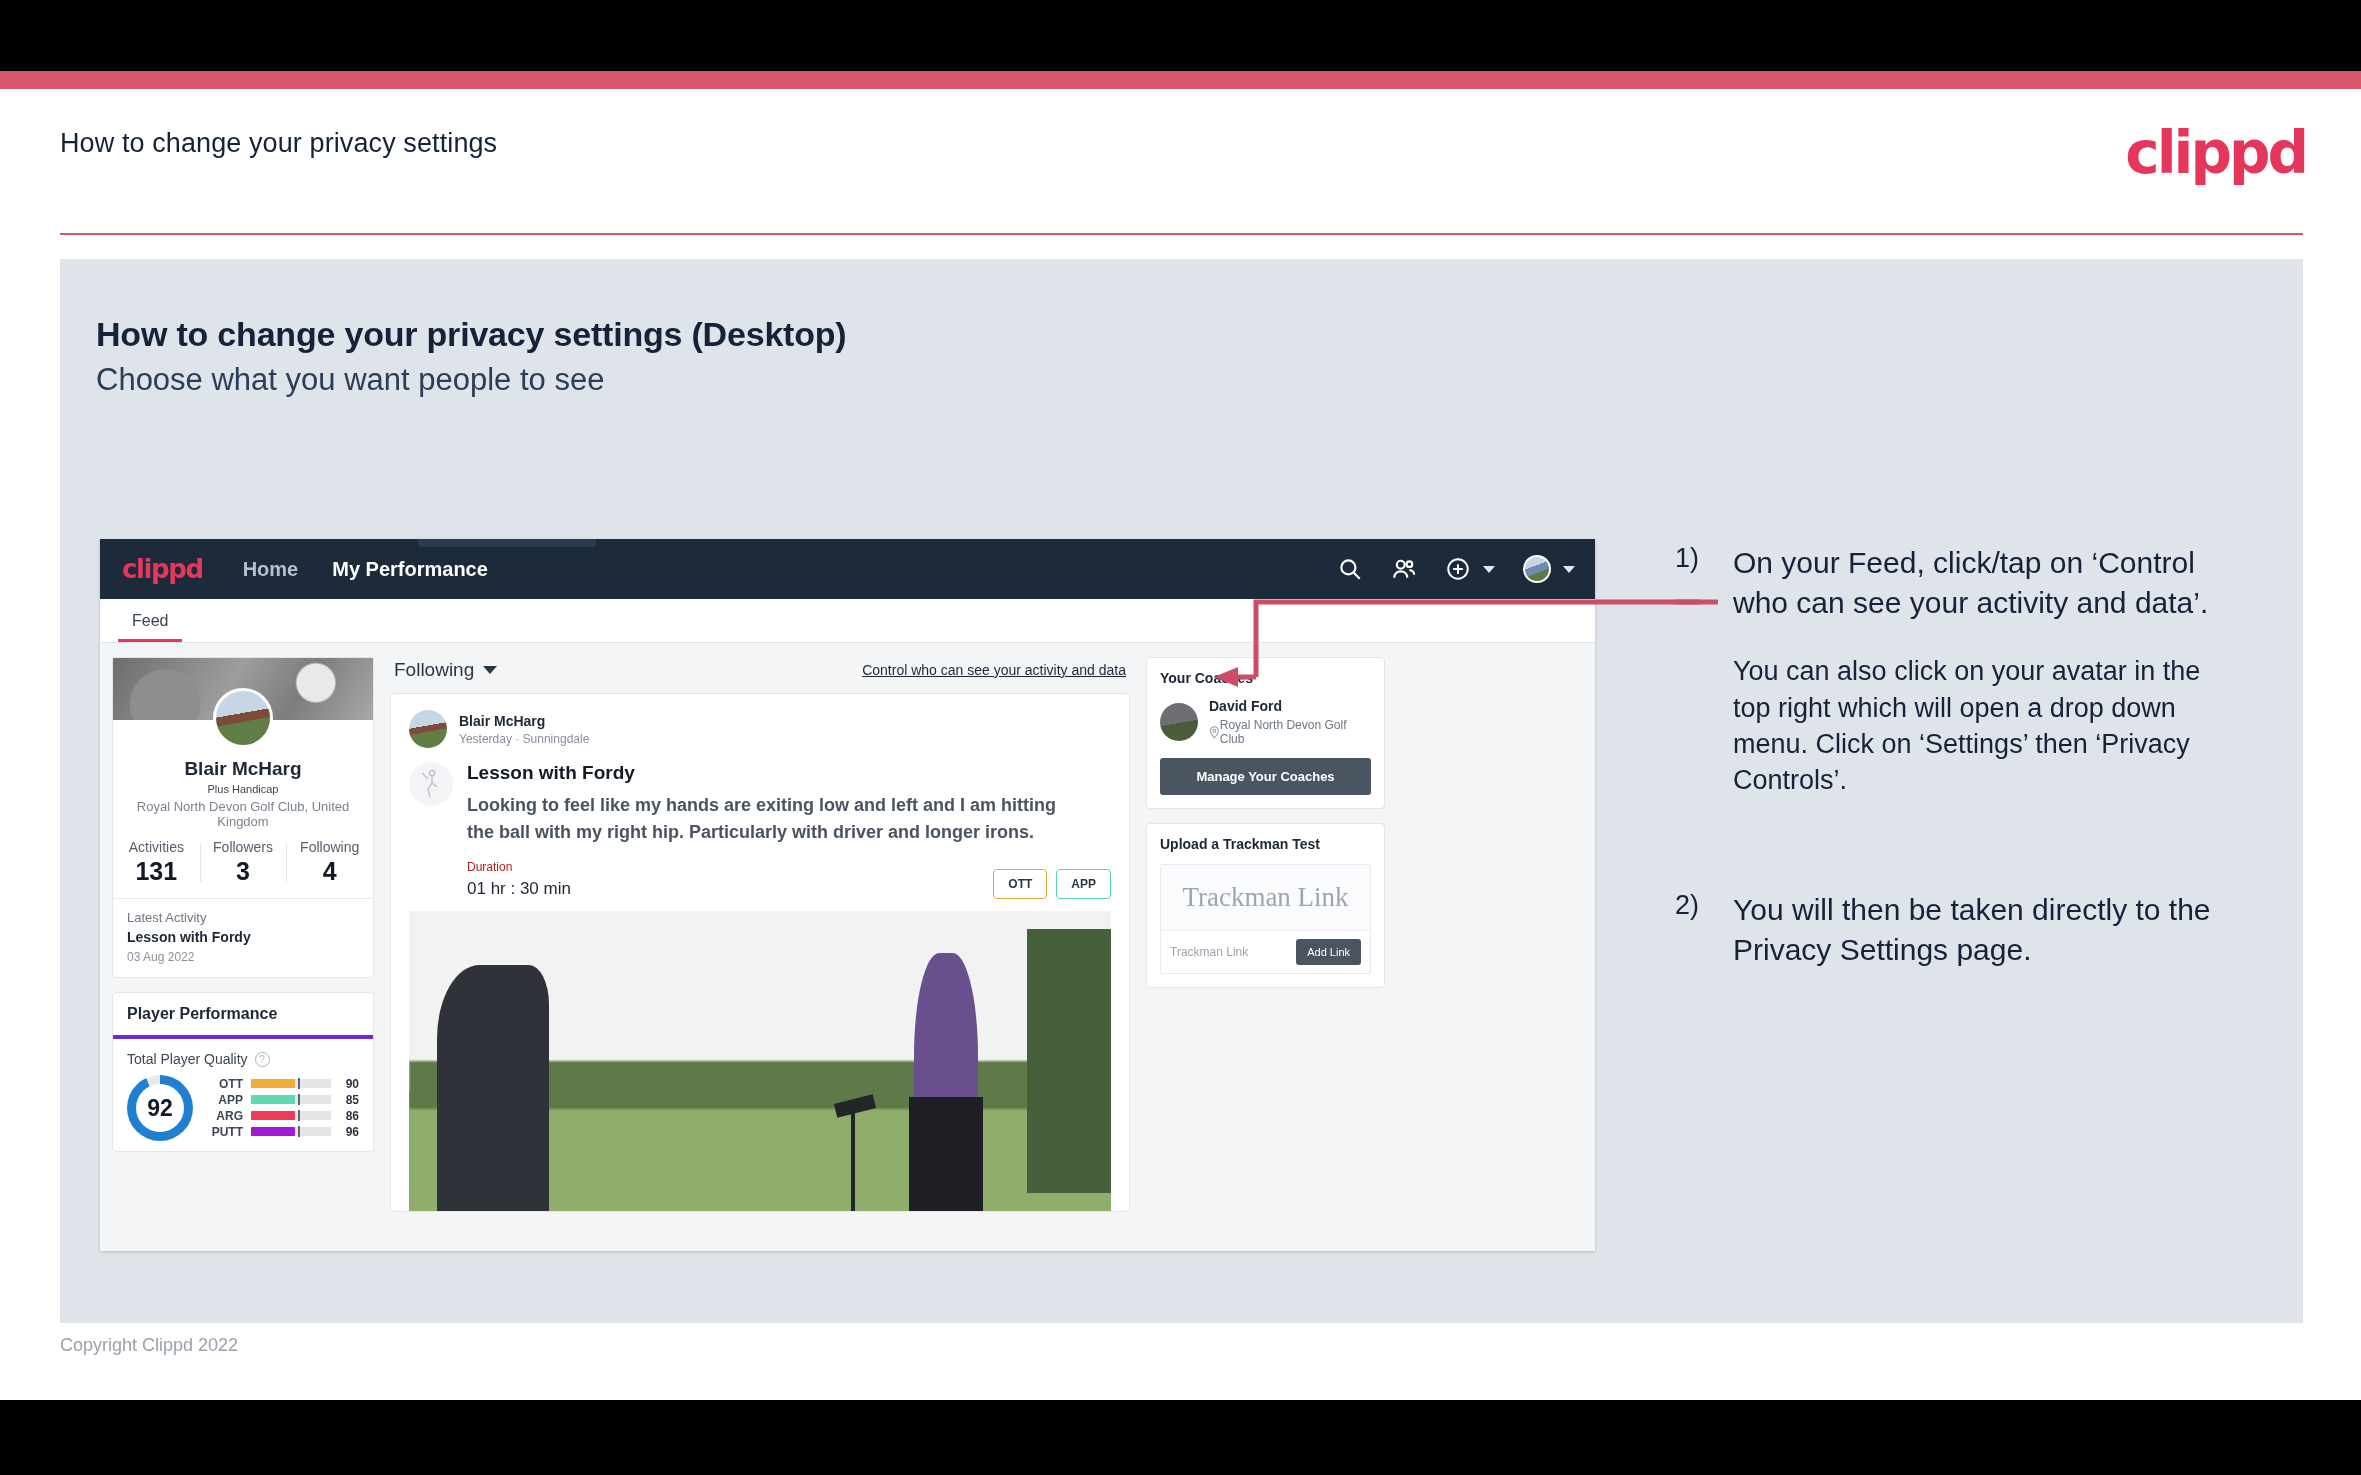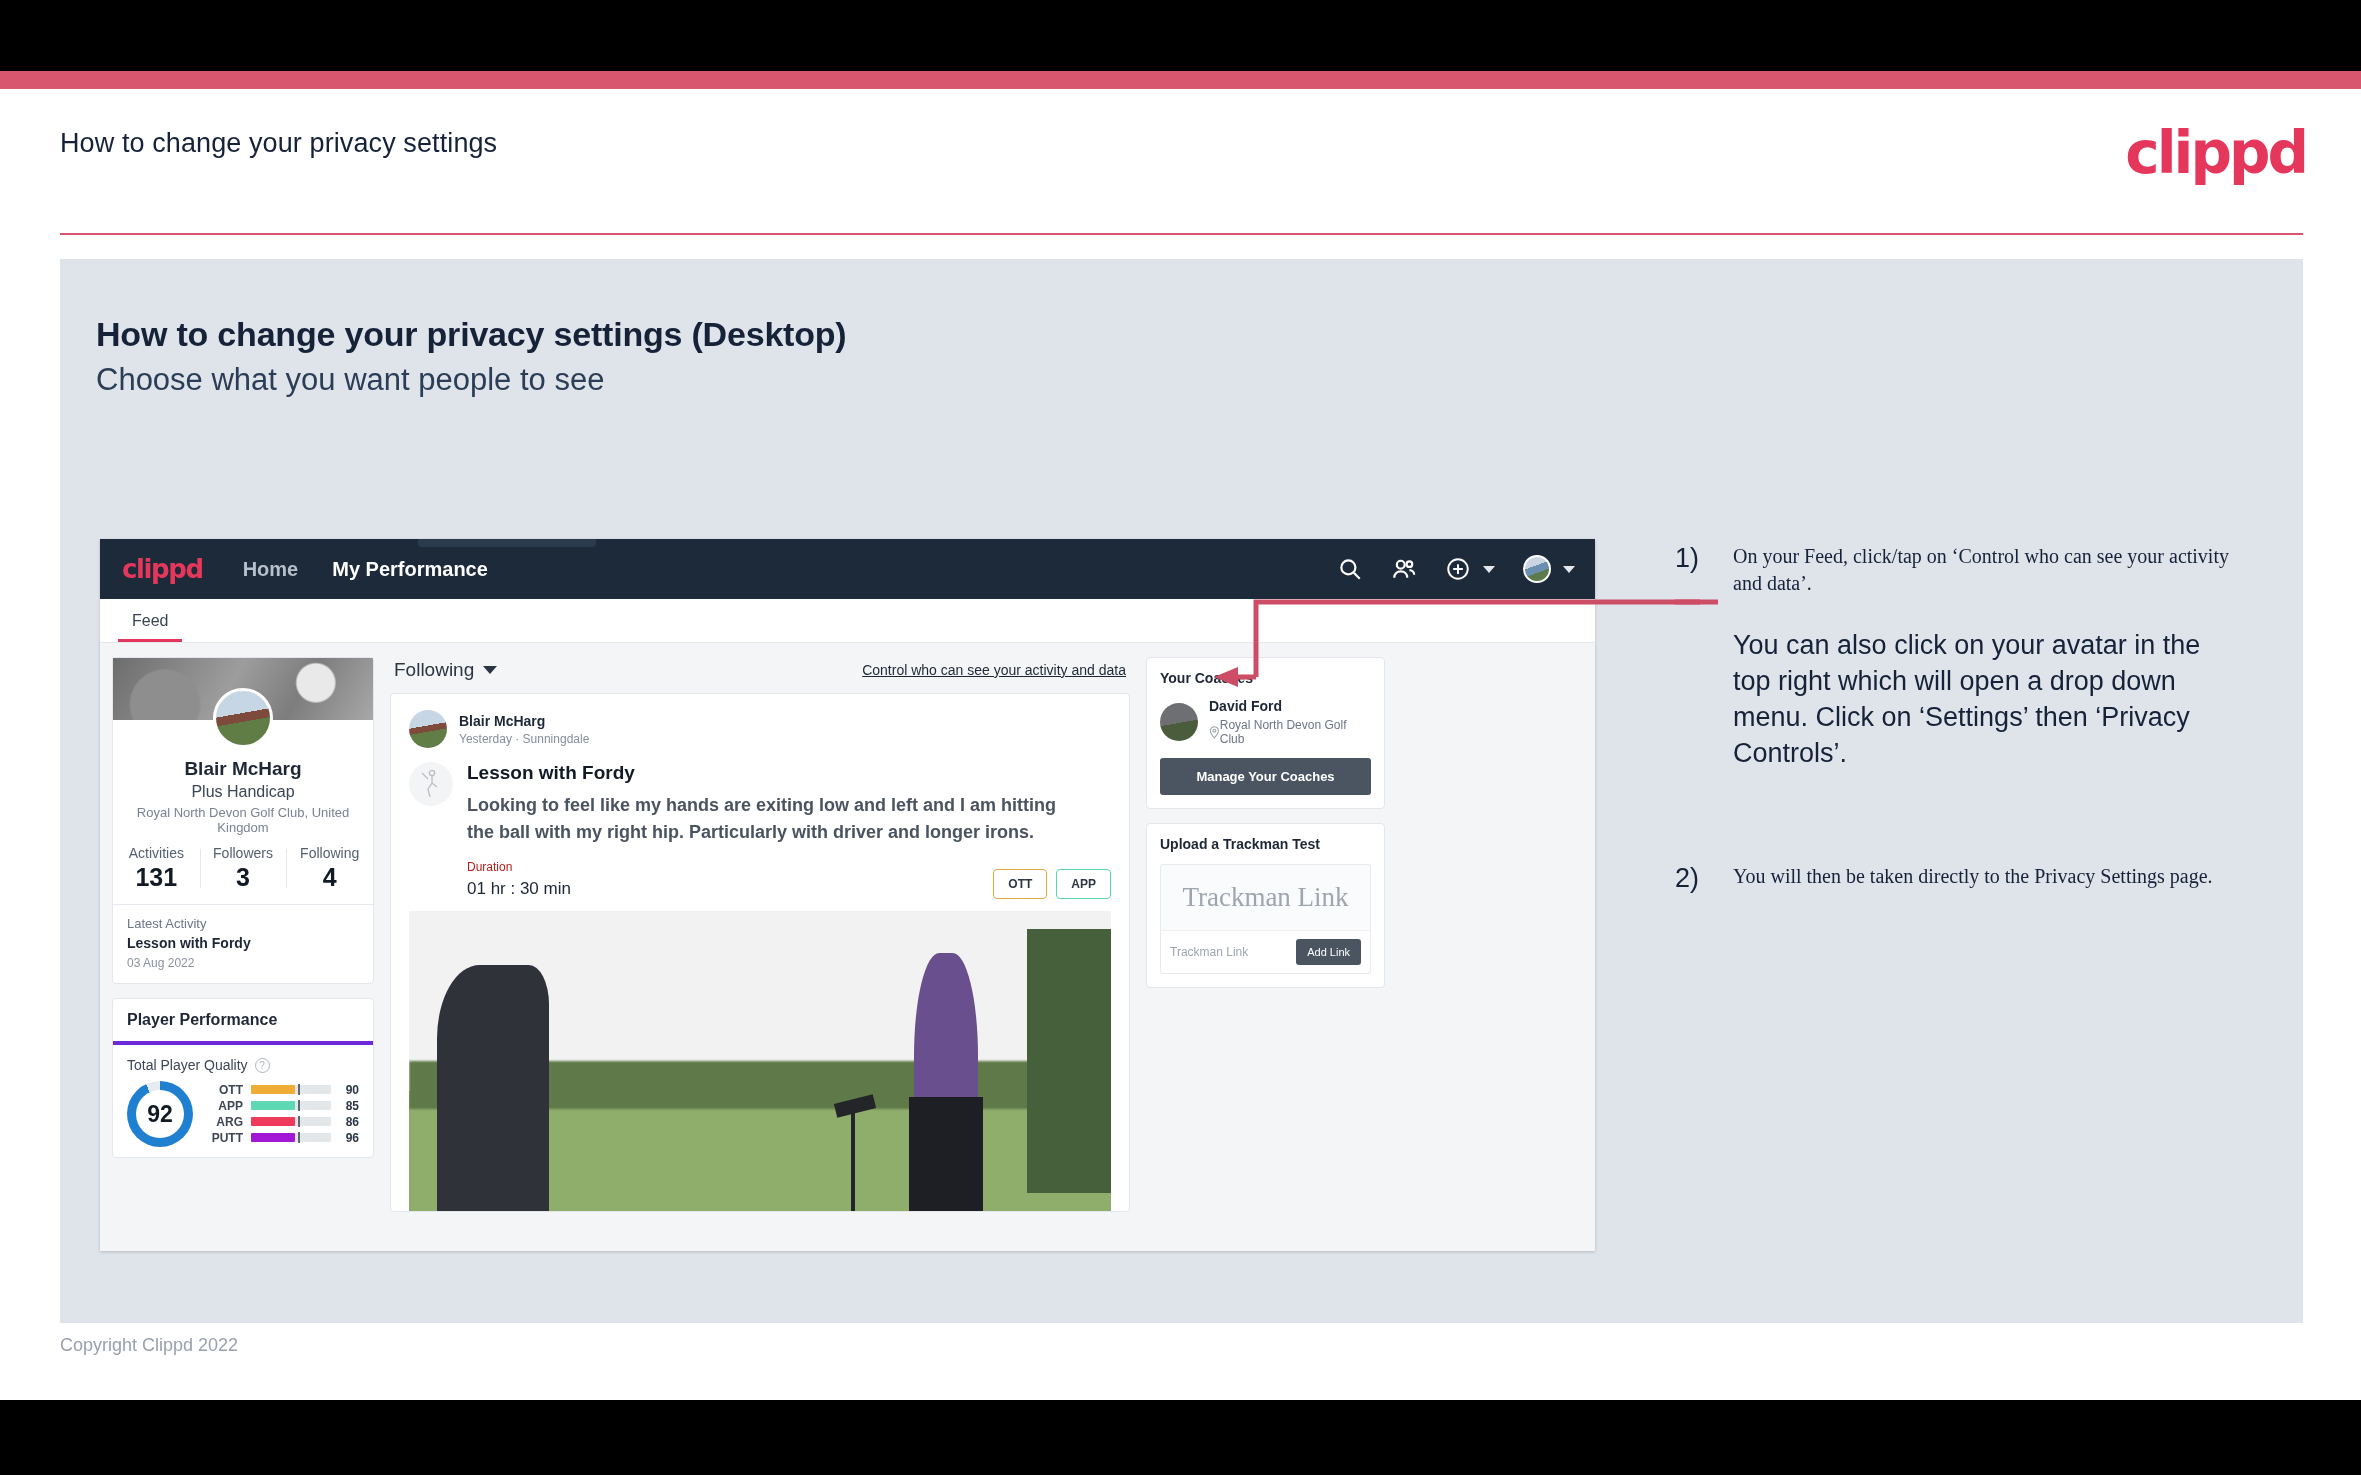--- a/index.html
+++ b/index.html
@@ -105,21 +105,21 @@
       radial-gradient(circle at 20% 75%, #8e8e8e 0 16%, rgba(0,0,0,0) 17%),
       linear-gradient(120deg,#6d6d6d,#9d9d9d 45%,#7d7d7d 70%,#a8a8a8);
     position: relative;
   }
   .profile-avatar {
     position: absolute; left: 50%; bottom: -28px; transform: translateX(-50%);
     width: 60px; height: 60px; border-radius: 50%; border: 3px solid #fff;
     background: linear-gradient(170deg,#c7d6e4 0 42%, #7d4a3c 42% 56%, #5f7d45 56% 100%);
   }
   .profile-name { margin-top: 38px; text-align: center; font-size: 19px; font-weight: 700; color: #1d2736; }
-  .profile-sub  { text-align: center; font-size: 16px; color: #3c4654; margin-top: 3px; }
+  .profile-sub  { text-align: center; font-size: 11px; color: #3c4654; margin-top: 3px; }
   .profile-club { text-align: center; font-size: 13px; color: #7b8391; margin-top: 4px; }
   .stats { display: flex; margin-top: 10px; padding-bottom: 12px; }
   .stat { flex: 1; text-align: center; position: relative; }
   .stat + .stat::before { content:""; position:absolute; left:0; top:4px; bottom:4px; width:1px; background:#e3e6ea; }
   .stat-label { font-size: 14px; color: #55606f; }
   .stat-value { font-size: 25px; font-weight: 700; color: #121a26; margin-top: 2px; }
   .divider { height:1px; background:#e7eaee; }
   .latest { padding: 11px 14px 13px 14px; }
   .latest-label { font-size: 13px; color: #6d7684; }
   .latest-title { font-size: 14px; font-weight: 700; color: #1d2736; margin-top: 4px; }
@@ -214,21 +214,21 @@
   }
   .arccos-word { font-family: "Liberation Serif", serif; font-size: 27px; font-weight: 700; color:#16202e; }
 
   
   .callout-svg { position: absolute; left: 0; top: 0; width: 2361px; height: 1475px; pointer-events: none; }
 
   
   .instructions { position: absolute; left: 1675px; top: 543px; width: 560px; }
   .instr-item { display: flex; gap: 14px; margin-bottom: 8px; }
   .instr-num { font-size: 27px; color:#152238; width: 44px; flex:none; }
-  .instr-text { font-size: 20px; color:#152238; line-height: 1.34; font-family: Liberation Serif, serif; }
+  .instr-text { font-size: 30px; color:#152238; line-height: 1.34; }
   .instr-block2 { margin-left: 58px; margin-top: 30px; font-size: 27px; color:#152238; line-height: 1.34; }
   .instr-item2 { display:flex; gap: 14px; margin-top: 92px; }
 </style>
 </head>
 <body>
 
 <div class="bar-top-black"></div>
 <div class="bar-top-pink"></div>
 <div class="bar-bottom-black"></div>
 

